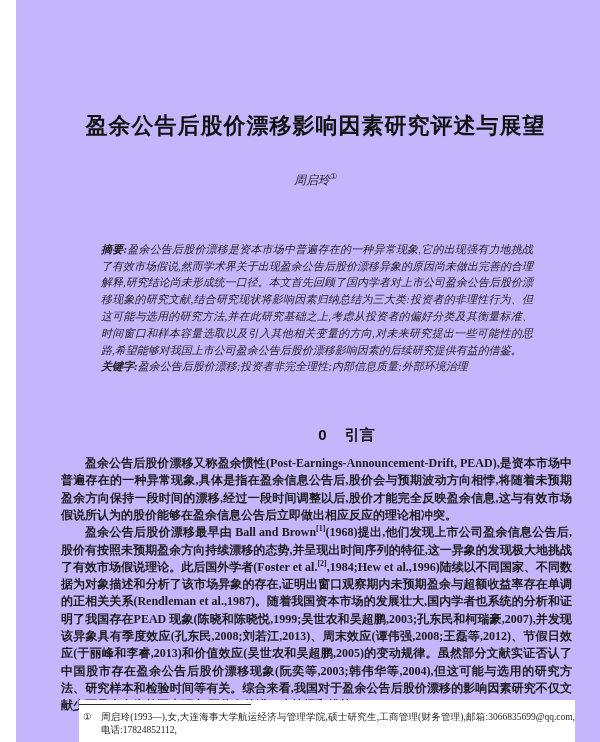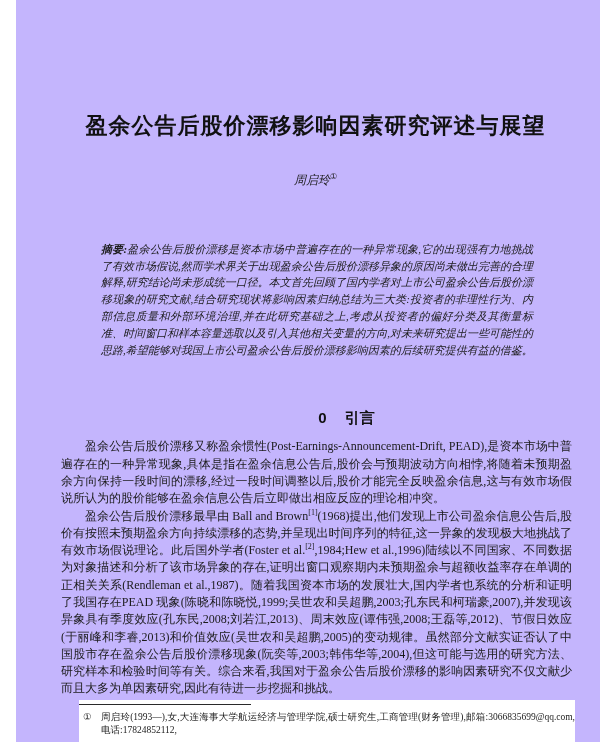--- a/index.html
+++ b/index.html
@@ -67,20 +67,21 @@
   .body-text {
     margin: 10px 43px 0 45px;
     text-align: justify;
     font-size: 12px;
     line-height: 17.3px;
     color: #1b1b1b;
   }
   .body-text p {
     margin: 0;
     text-indent: 2em;
+    font-weight: bold;
   }
   .citation-sup {
     font-size: 8px;
     vertical-align: super;
     line-height: 0;
   }
   .footnote-area {
     position: absolute;
     left: 63px;
     right: 40px;
@@ -117,21 +118,24 @@
 <div class="page">
 
   <h1 class="paper-title">盈余公告后股价漂移影响因素研究评述与展望</h1>
 
   <div class="author-line">
     <span>周启玲</span><span class="author-note-mark">①</span>
   </div>
 
   <div class="abstract-block">
     <p>
-      <span class="inline-label">摘要:</span><span>盈余公告后股价漂移是资本市场中普遍存在的一种异常现象,它的出现强有力地挑战了有效市场假说,然而学术界关于出现盈余公告后股价漂移异象的原因尚未做出完善的合理解释,研究结论尚未形成统一口径。本文首先回顾了国内学者对上市公司盈余公告后股价漂移现象的研究文献,结合研究现状将影响因素归纳总结为三大类:投资者的非理性行为、内部信息质量和外部环境治理,并在此研究基础之上,考虑从投资者的偏好分类及其衡量标准、时间窗口和样本容量选取以及引入其他相关变量的方向,对未来研究提出一些可能性的思路,希望能够对我国上市公司盈余公告后股价漂移影响因素的后续研究提供有益的借鉴。</span>
+      <span class="inline-label">摘要:</span><span>盈余公告后股价漂移是资本市场中普遍存在的一种异常现象,它的出现强有力地挑战了有效市场假说,然而学术界关于出现盈余公告后股价漂移异象的原因尚未做出完善的合理解释,研究结论尚未形成统一口径。本文首先回顾了国内学者对上市公司盈余公告后股价漂移现象的研究文献,结合研究现状将影响因素归纳总结为三大类:投资者的非理性行为、但这可能与选用的研究方法,并在此研究基础之上,考虑从投资者的偏好分类及其衡量标准、时间窗口和样本容量选取以及引入其他相关变量的方向,对未来研究提出一些可能性的思路,希望能够对我国上市公司盈余公告后股价漂移影响因素的后续研究提供有益的借鉴。</span>
+    </p>
+    <p>
+      <span class="inline-label">关键字:</span><span>盈余公告后股价漂移;投资者非完全理性;内部信息质量;外部环境治理</span>
     </p>
   </div>
 
   <div class="section-heading">
     <span class="section-number">0</span><span>引言</span>
   </div>
 
   <div class="body-text">
     <p>盈余公告后股价漂移又称盈余惯性(Post-Earnings-Announcement-Drift, PEAD),是资本市场中普遍存在的一种异常现象,具体是指在盈余信息公告后,股价会与预期波动方向相悖,将随着未预期盈余方向保持一段时间的漂移,经过一段时间调整以后,股价才能完全反映盈余信息,这与有效市场假说所认为的股价能够在盈余信息公告后立即做出相应反应的理论相冲突。</p>
     <p>

